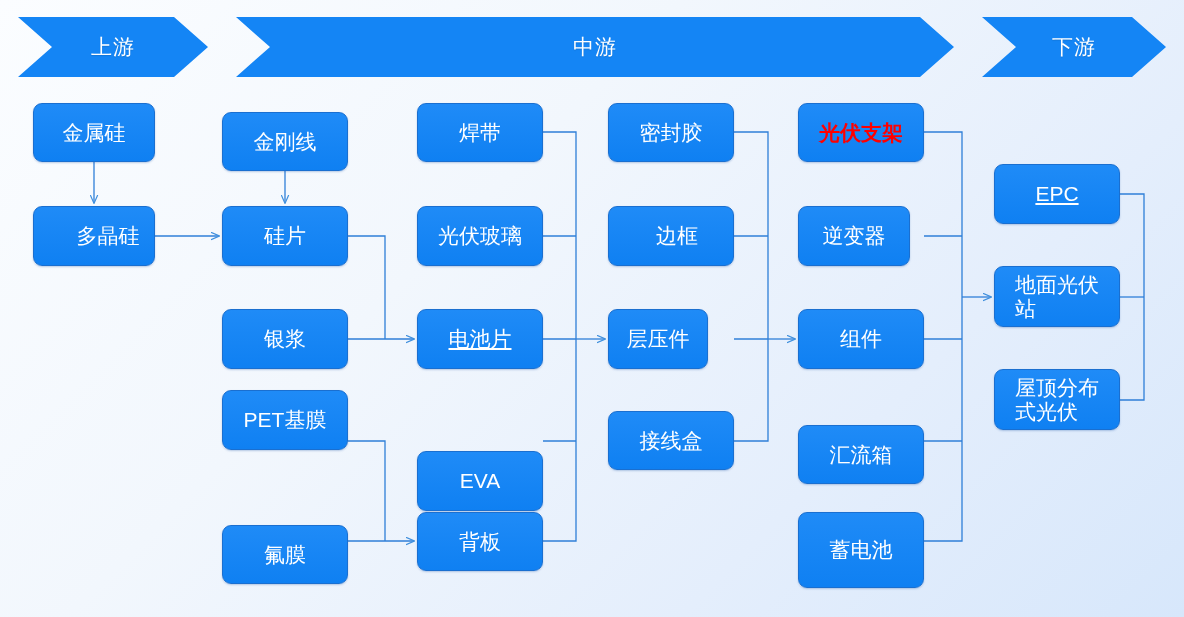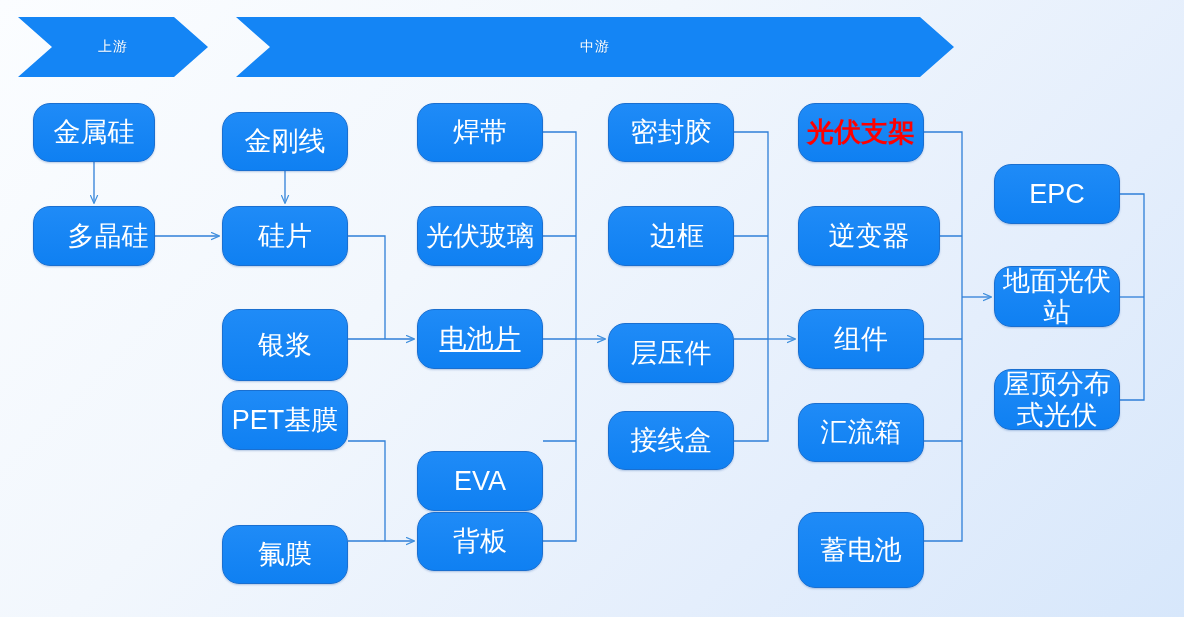--- a/index.html
+++ b/index.html
@@ -27,40 +27,40 @@
     width: 1184px;
     height: 617px;
     pointer-events: none;
   }
   .banner {
     position: absolute;
     display: flex;
     align-items: center;
     justify-content: center;
     color: #ffffff;
-    font-size: 14px;
+    font-size: 21px;
     letter-spacing: 1px;
     background: #1485f5;
     box-sizing: border-box;
   }
   .banner-label {
     position: relative;
     z-index: 3;
     text-shadow: 0 1px 1px rgba(0,0,0,.12);
   }
   .node {
     position: absolute;
     display: flex;
     align-items: center;
     justify-content: center;
-    text-align: center;
+    text-align: left;
     color: #ffffff;
-    font-size: 27px;
+    font-size: 21px;
     line-height: 1.12;
-    border-radius: 17px;
+    border-radius: 9px;
     background: linear-gradient(180deg, #1f8bf7 0%, #0f80f2 100%);
     border: 1px solid #1a6fd0;
     box-shadow: 0 1px 2px rgba(20,80,160,.28);
     box-sizing: border-box;
     z-index: 2;
   }
   .node .label {
     display: block;
     padding: 0 4px;
     white-space: pre-line;
@@ -115,33 +115,36 @@
 
     </g>
   </svg>
 
 <div class="banner" style="left: 18px; top: 17px; width: 190px; height: 60px; background: rgb(20, 133, 245); clip-path: polygon(0px 0px, calc(100% - 34px) 0px, 100% 50%, calc(100% - 34px) 100%, 0px 100%, 34px 50%); filter: drop-shadow(rgba(30, 90, 170, 0.35) 0px 1px 1px);">
       <span class="banner-label">上游</span>
     </div>
     <div class="banner" style="left: 236px; top: 17px; width: 718px; height: 60px; background: rgb(20, 133, 245); clip-path: polygon(0px 0px, calc(100% - 34px) 0px, 100% 50%, calc(100% - 34px) 100%, 0px 100%, 34px 50%); filter: drop-shadow(rgba(30, 90, 170, 0.35) 0px 1px 1px);">
       <span class="banner-label">中游</span>
     </div>
+    <div class="banner" style="left: 982px; top: 17px; width: 184px; height: 60px; background: rgb(20, 133, 245); clip-path: polygon(0px 0px, calc(100% - 34px) 0px, 100% 50%, calc(100% - 34px) 100%, 0px 100%, 34px 50%); filter: drop-shadow(rgba(30, 90, 170, 0.35) 0px 1px 1px);">
+      <span class="banner-label">下游</span>
+    </div>
     <div class="node" style="left: 33px; top: 103px; width: 122px; height: 59px;">
       <span class="label">金属硅</span>
     </div>
     <div class="node" style="left: 33px; top: 206px; width: 122px; height: 60px; padding-left: 28px;">
       <span class="label">多晶硅</span>
     </div>
     <div class="node" style="left: 222px; top: 103px; width: 126px; height: 59px; margin-top: 9px;">
       <span class="label">金刚线</span>
     </div>
     <div class="node" style="left: 222px; top: 206px; width: 126px; height: 60px;">
       <span class="label">硅片</span>
     </div>
-    <div class="node" style="left: 222px; top: 309px; width: 126px; height: 72px;">
+    <div class="node" style="left: 222px; top: 309px; width: 126px; height: 60px;">
       <span class="label">银浆</span>
     </div>
     <div class="node" style="left: 222px; top: 390px; width: 126px; height: 60px;">
       <span class="label">PET基膜</span>
     </div>
     <div class="node" style="left: 222px; top: 512px; width: 126px; height: 59px; margin-top: 13px;">
       <span class="label">氟膜</span>
     </div>
     <div class="node" style="left: 417px; top: 103px; width: 126px; height: 59px;">
       <span class="label">焊带</span>
@@ -157,42 +160,42 @@
     </div>
     <div class="node" style="left: 417px; top: 512px; width: 126px; height: 59px;">
       <span class="label">背板</span>
     </div>
     <div class="node" style="left: 608px; top: 103px; width: 126px; height: 59px;">
       <span class="label">密封胶</span>
     </div>
     <div class="node" style="left: 608px; top: 206px; width: 126px; height: 60px; padding-left: 12px;">
       <span class="label">边框</span>
     </div>
-    <div class="node" style="left: 608px; top: 323px; width: 126px; height: 60px;">
+    <div class="node" style="left: 608px; top: 309px; width: 100px; height: 60px;">
       <span class="label">层压件</span>
     </div>
     <div class="node" style="left: 608px; top: 411px; width: 126px; height: 59px;">
       <span class="label">接线盒</span>
     </div>
     <div class="node highlight" style="left: 798px; top: 103px; width: 126px; height: 59px;">
       <span class="label">光伏支架</span>
     </div>
-    <div class="node" style="left: 798px; top: 206px; width: 142px; height: 60px;">
+    <div class="node" style="left: 798px; top: 206px; width: 112px; height: 60px;">
       <span class="label">逆变器</span>
     </div>
     <div class="node" style="left: 798px; top: 309px; width: 126px; height: 60px;">
       <span class="label">组件</span>
     </div>
-    <div class="node" style="left: 798px; top: 403px; width: 126px; height: 59px;">
+    <div class="node" style="left: 798px; top: 425px; width: 126px; height: 59px;">
       <span class="label">汇流箱</span>
     </div>
     <div class="node" style="left: 798px; top: 512px; width: 126px; height: 76px;">
       <span class="label">蓄电池</span>
     </div>
-    <div class="node" style="left: 994px; top: 164px; width: 126px; height: 60px;">
+    <div class="node" style="left: 994px; top: 164px; width: 126px; height: 60px; text-decoration: underline;">
       <span class="label">EPC</span>
     </div>
     <div class="node" style="left: 994px; top: 266px; width: 126px; height: 61px;">
       <span class="label">地面光伏
 站</span>
     </div>
     <div class="node" style="left: 994px; top: 369px; width: 126px; height: 61px;">
       <span class="label">屋顶分布
 式光伏</span>
     </div>

